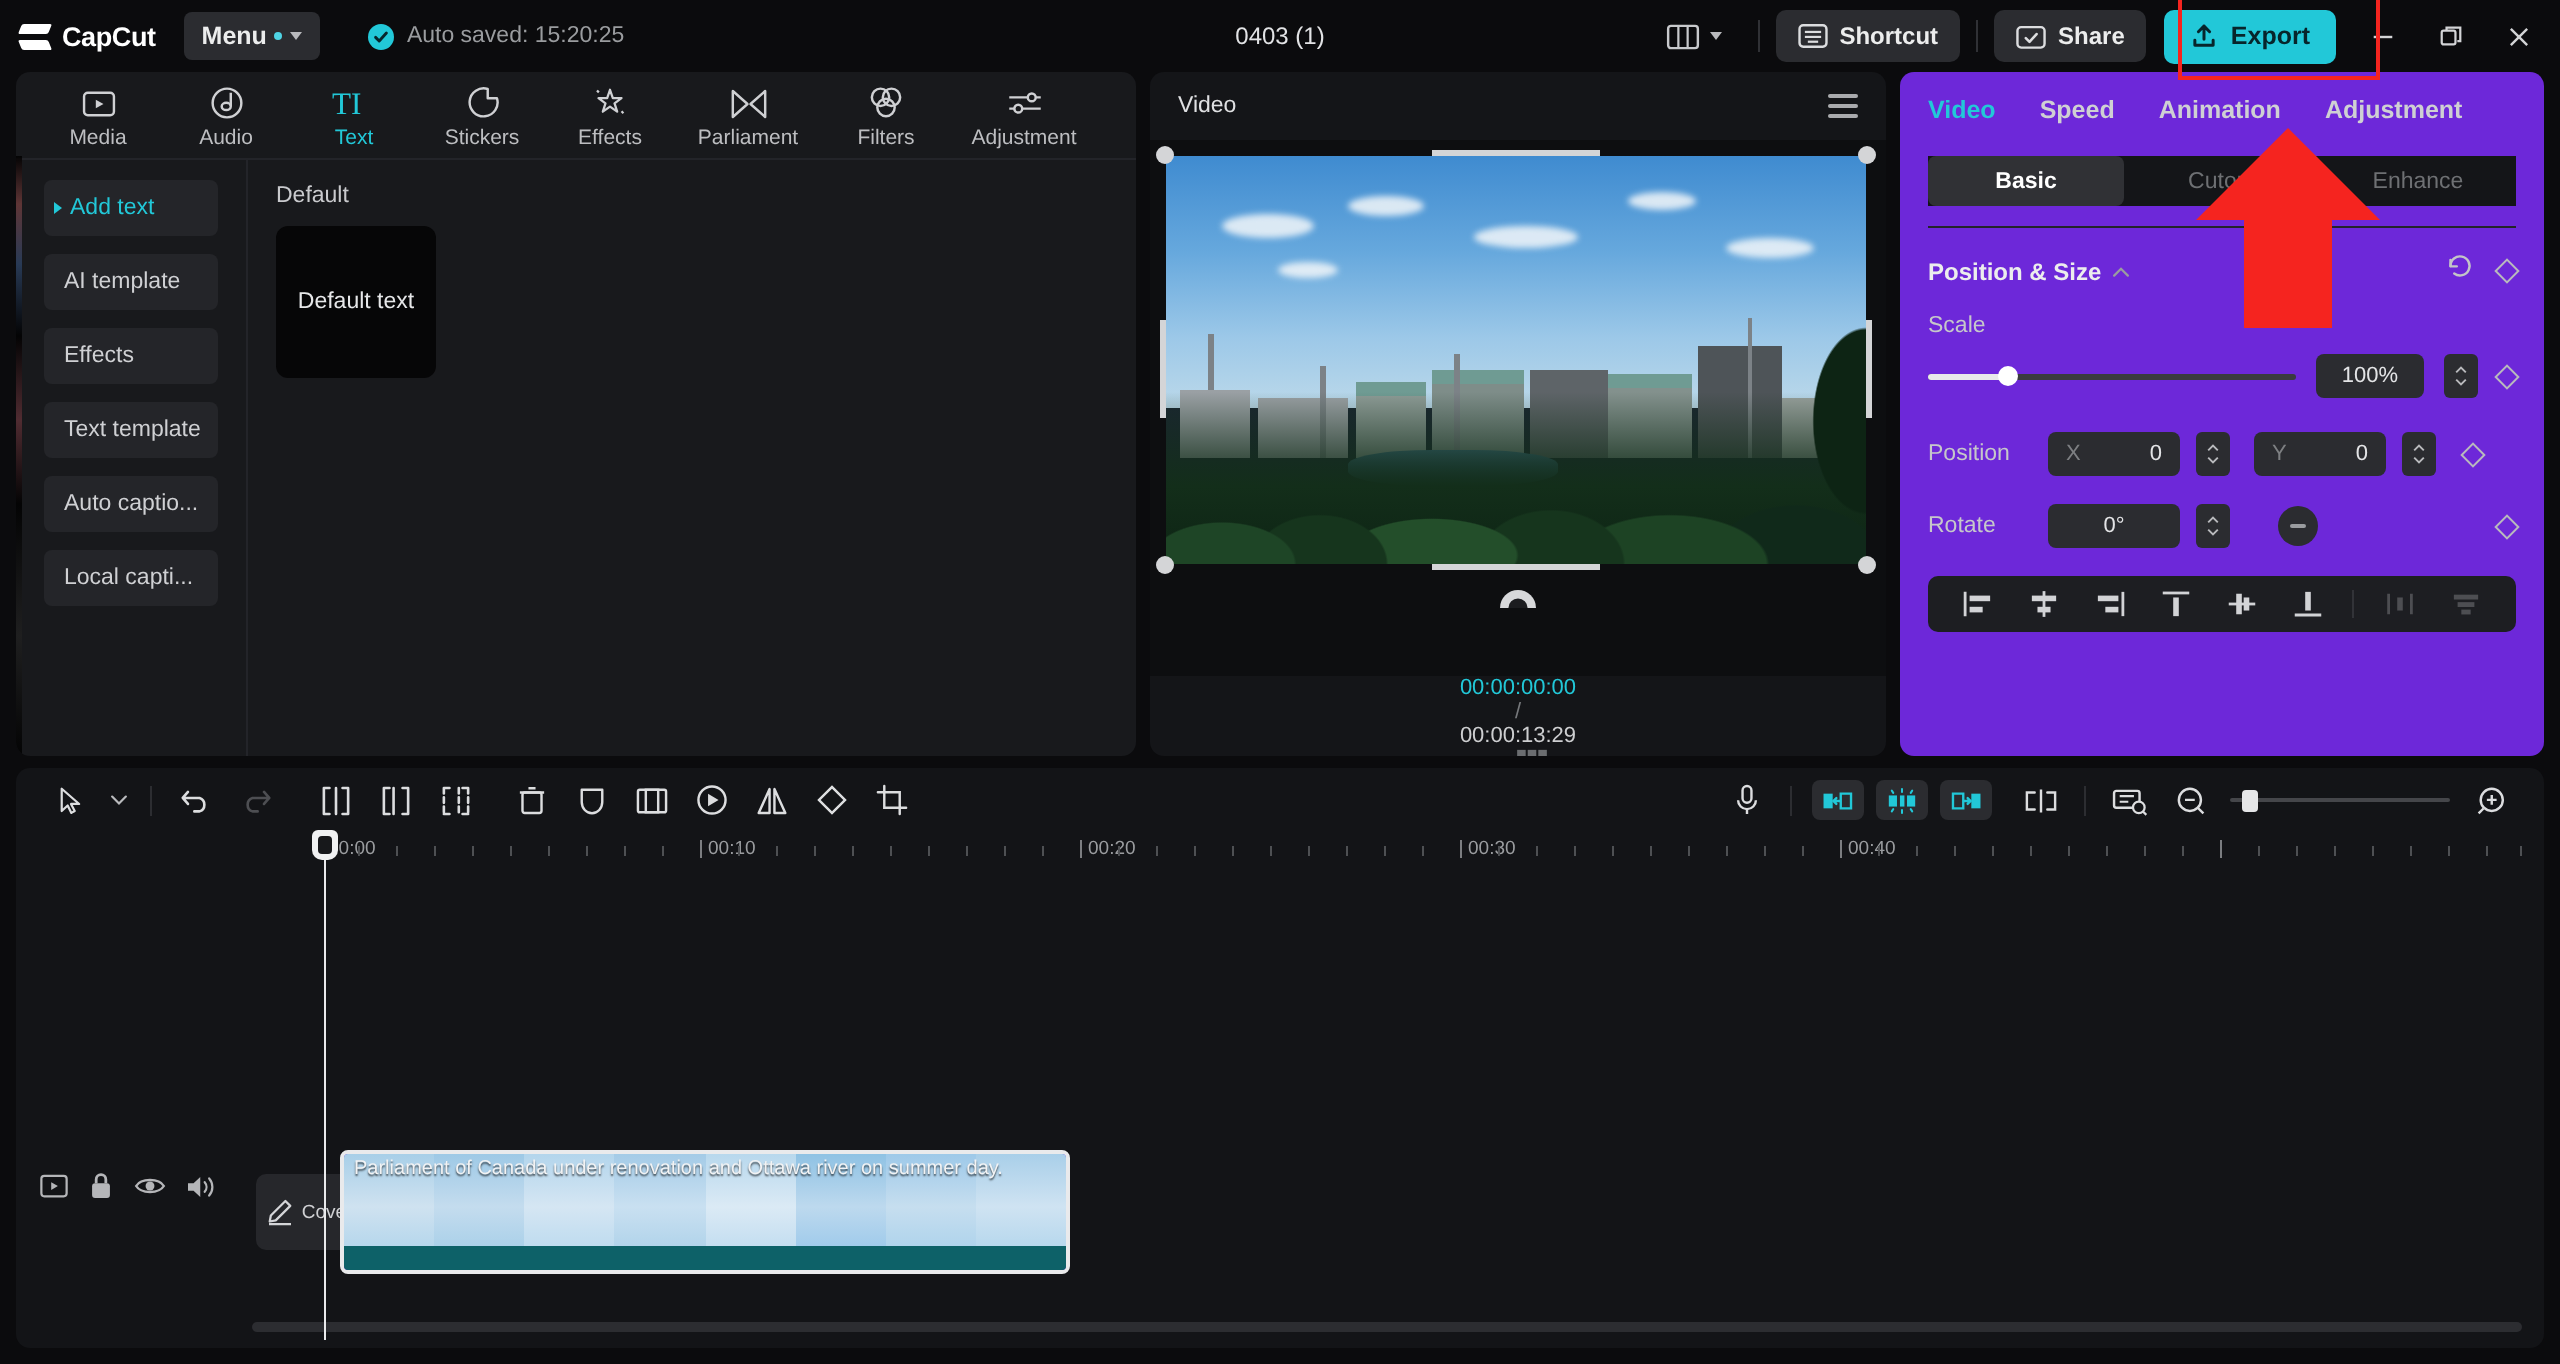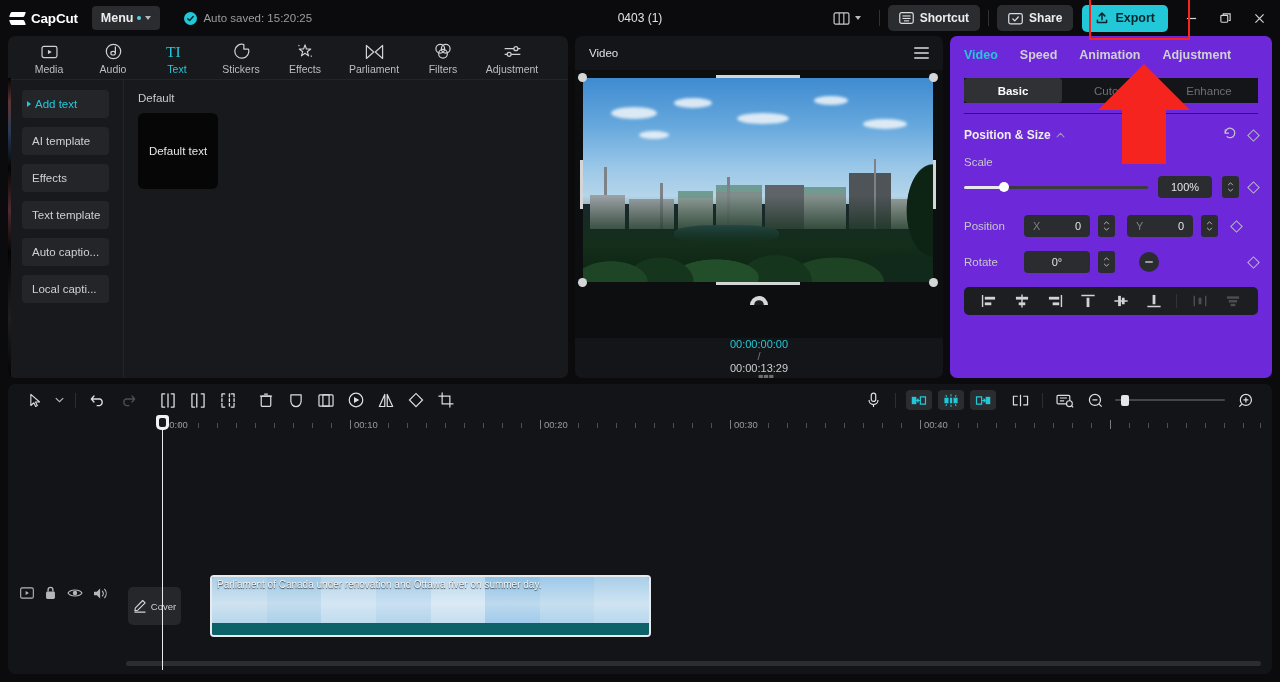--- a/index.html
+++ b/index.html
@@ -288,24 +288,23 @@
     content: ""; position: absolute; left: 3px; top: 3px; width: 7px; height: 9px;
     background: #17181b; border-radius: 2px;
   }
   .track-ctl {
     position: absolute; left: 12px; top: 148px; display: flex; align-items: center; gap: 10px;
   }
   .tci { cursor: pointer; display: flex; }
   .cover-lbl { font-size: 9.5px; color: #cfd0d3; }
 
   .clip {
-    position: absolute; left: 162px; top: 137px; width: 441px; height: 62px;
+    position: absolute; left: 162px; top: 137px; width: 365px; height: 62px;
     border: 2px solid #e9eaec; border-radius: 4px; overflow: hidden; cursor: pointer;
     background: #6d28d9;
-    margin-left: 40px;
   }
   .clip-name {
     position: absolute; left: 0; top: 0; right: 0; height: 15px;
     font-size: 10px; color: #f2f3f4; padding-left: 5px; line-height: 15px;
     white-space: nowrap; overflow: hidden; z-index: 3;
     text-shadow: 0 1px 1px rgba(0,0,0,.7);
   }
   .clip-thumbs { position: absolute; left: 0; top: 0; right: 0; height: 48px; display: flex; }
   .thumb { flex: 1; height: 48px; }
   .clip-audio {

